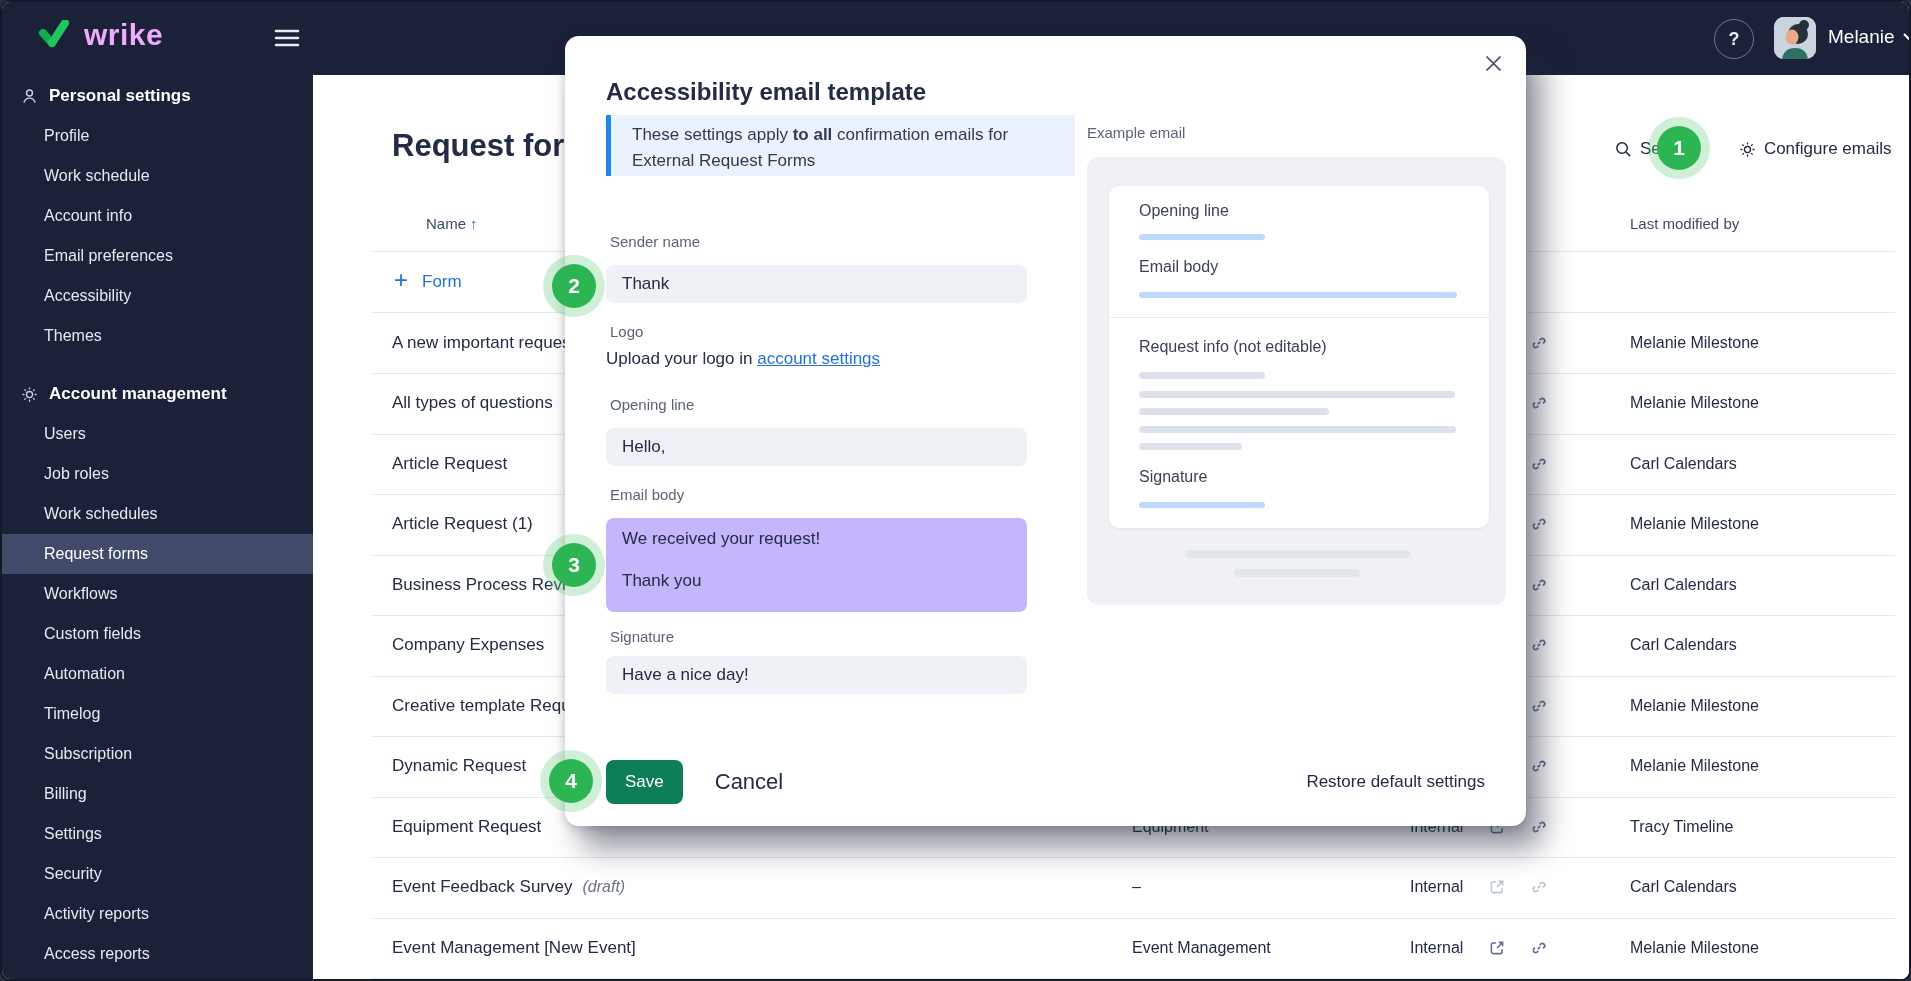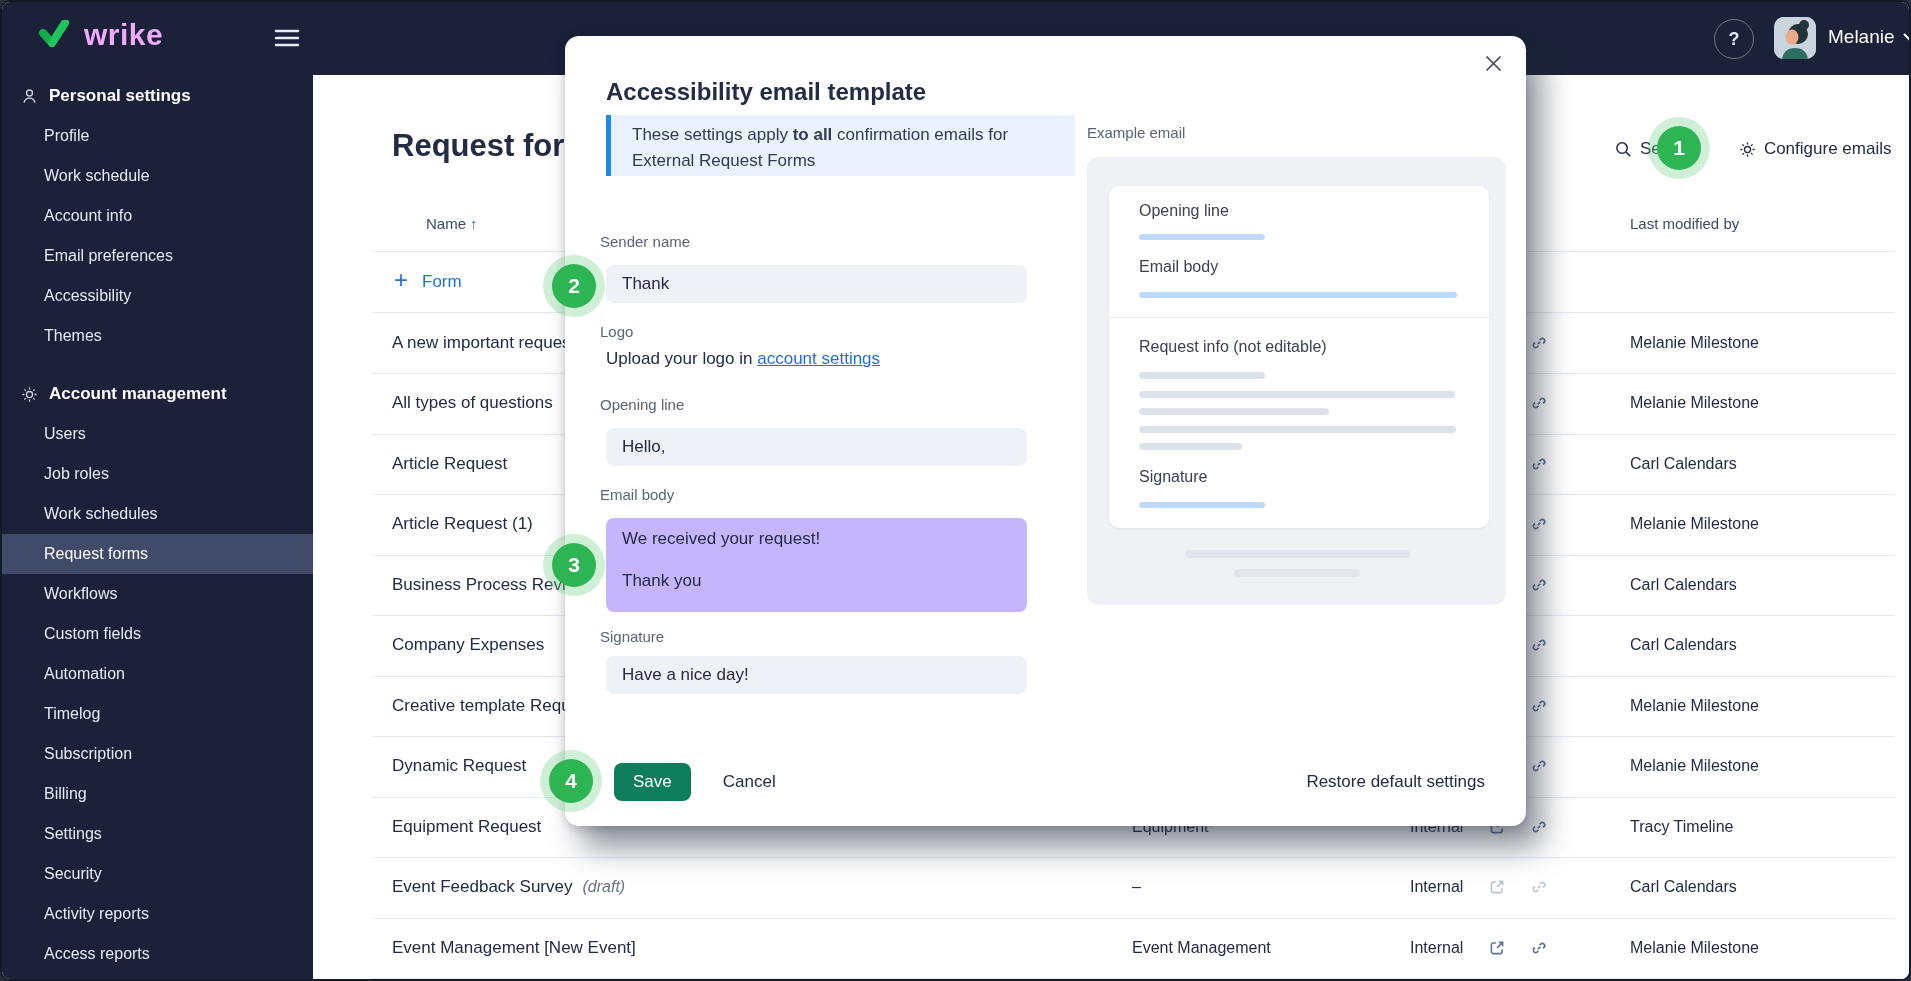--- a/index.html
+++ b/index.html
@@ -44,32 +44,32 @@
   .rowicon{position:absolute;top:50%;transform:translateY(-50%);color:#5d7097;display:flex;}
   .rowicon.ext{left:1116px;} .rowicon.lnk{left:1158px;}
   .rowicon.muted{color:#b9c4d4;}
   
   .modal{position:absolute;left:563px;top:34px;width:961px;height:790px;background:#fff;border-radius:14px;z-index:20;
          box-shadow:16px 22px 30px rgba(36,42,60,.5), 0 3px 10px rgba(36,42,60,.22);}
   .m-title{position:absolute;left:41px;top:42px;font-size:24px;font-weight:700;color:#232b45;}
   .m-close{position:absolute;right:20px;top:14px;width:26px;height:26px;color:#424a5e;display:flex;align-items:center;justify-content:center;cursor:pointer;}
   .m-note{position:absolute;left:41px;top:79px;width:469px;height:61px;background:#e9f2fd;border-left:5px solid #1f87e5;box-sizing:border-box;
           padding:7px 26px 0 21px;font-size:17px;color:#323a50;line-height:26px;}
-  .f-label{position:absolute;left:35px;font-size:15px;color:#5a6376;}
+  .f-label{position:absolute;left:45px;font-size:15px;color:#5a6376;}
   .f-input{position:absolute;left:41px;width:421px;height:38px;background:#eef1f5;border-radius:8px;box-sizing:border-box;
            font-size:17px;color:#232b45;display:flex;align-items:center;padding:0 16px;}
   .f-area{position:absolute;left:41px;top:482px;width:421px;height:94px;background:#c4b5fd;border-radius:8px;box-sizing:border-box;
           padding:11px 16px;font-size:17px;color:#232b45;}
   .f-area .l2{margin-top:22px;}
   .upload-line{position:absolute;left:41px;top:313px;font-size:17px;color:#232b45;}
   .link{color:#2271d6;text-decoration:underline;cursor:pointer;}
   .m-footer{position:absolute;left:41px;right:41px;top:727px;height:38px;display:flex;align-items:center;}
-  .btn-save{background:#0e7d5a;color:#fff;border:none;border-radius:8px;height:38px;padding:0 19px;font-size:17px;
-            font-family:"Liberation Sans",sans-serif;cursor:pointer;margin-left:8px;}
-  .btn-cancel{background:none;border:none;color:#232b45;font-size:17px;margin-left:26px;cursor:pointer;font-family:"Liberation Sans",sans-serif;}
+  .btn-save{background:#0e7d5a;color:#fff;border:none;border-radius:8px;height:44px;padding:0 19px;font-size:17px;
+            font-family:"Liberation Sans",sans-serif;cursor:pointer;}
+  .btn-cancel{background:none;border:none;color:#232b45;font-size:22px;margin-left:26px;cursor:pointer;font-family:"Liberation Sans",sans-serif;}
   .restore{margin-left:auto;color:#232b45;font-size:17px;cursor:pointer;}
   
   .ex-title{position:absolute;left:522px;top:88px;font-size:15px;color:#5a6376;}
   .ex-panel{position:absolute;left:522px;top:121px;width:419px;height:448px;background:#eff1f5;border-radius:12px;}
   .ex-card{position:absolute;left:22px;top:29px;width:380px;height:342px;background:#fff;border-radius:10px;box-shadow:0 1px 3px rgba(40,46,66,.08);}
   .ex-lab{position:absolute;left:30px;font-size:16px;color:#3b4256;}
   .bar{position:absolute;left:30px;border-radius:4px;}
   .bar.blue{background:#bedafa;height:6px;}
   .bar.gray{background:#dde2ea;height:7px;}
   .ex-div{position:absolute;left:0;top:131px;width:100%;height:1px;background:#e8ebf0;}

